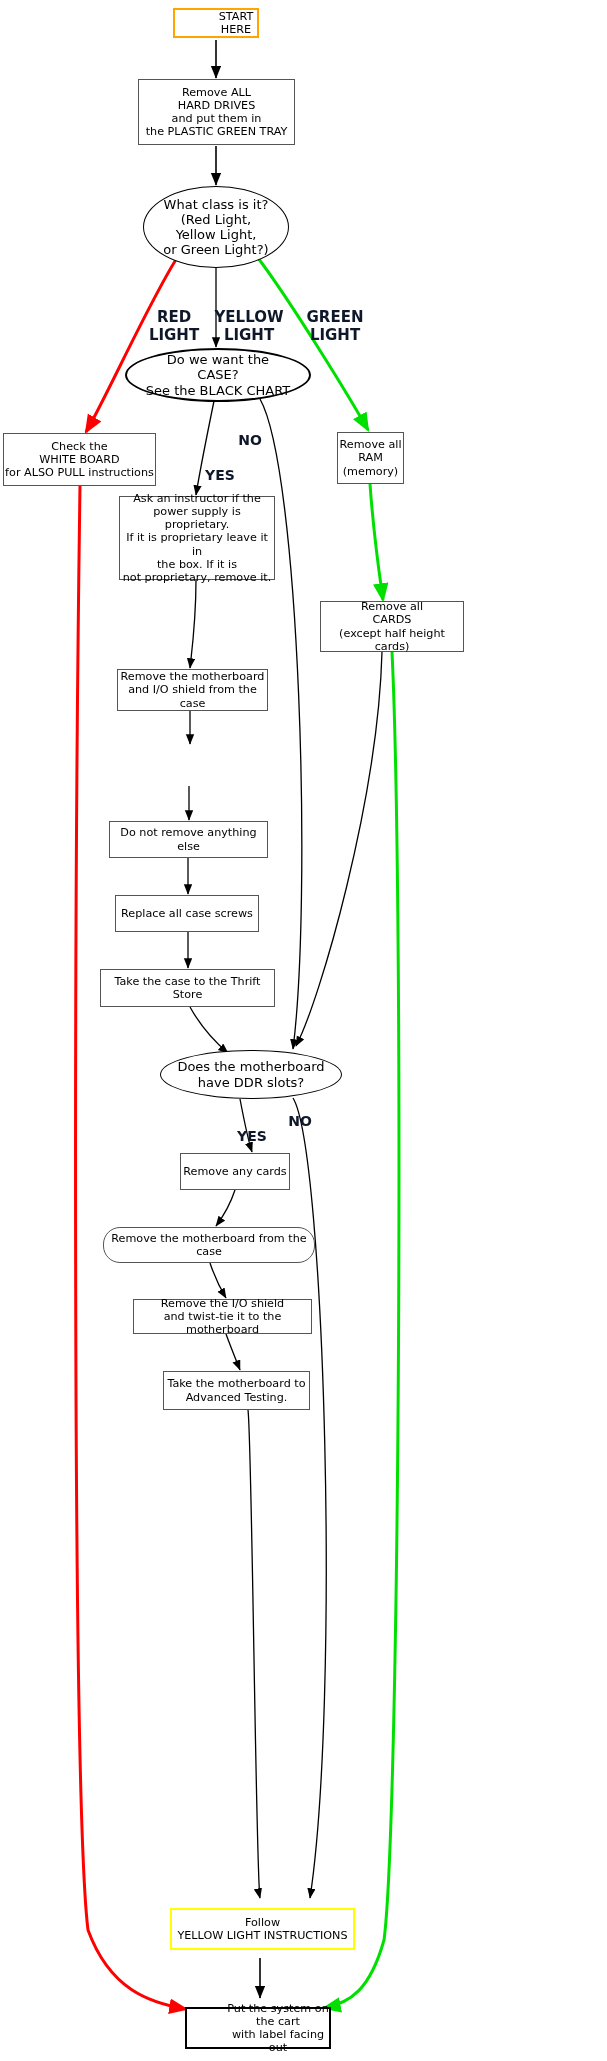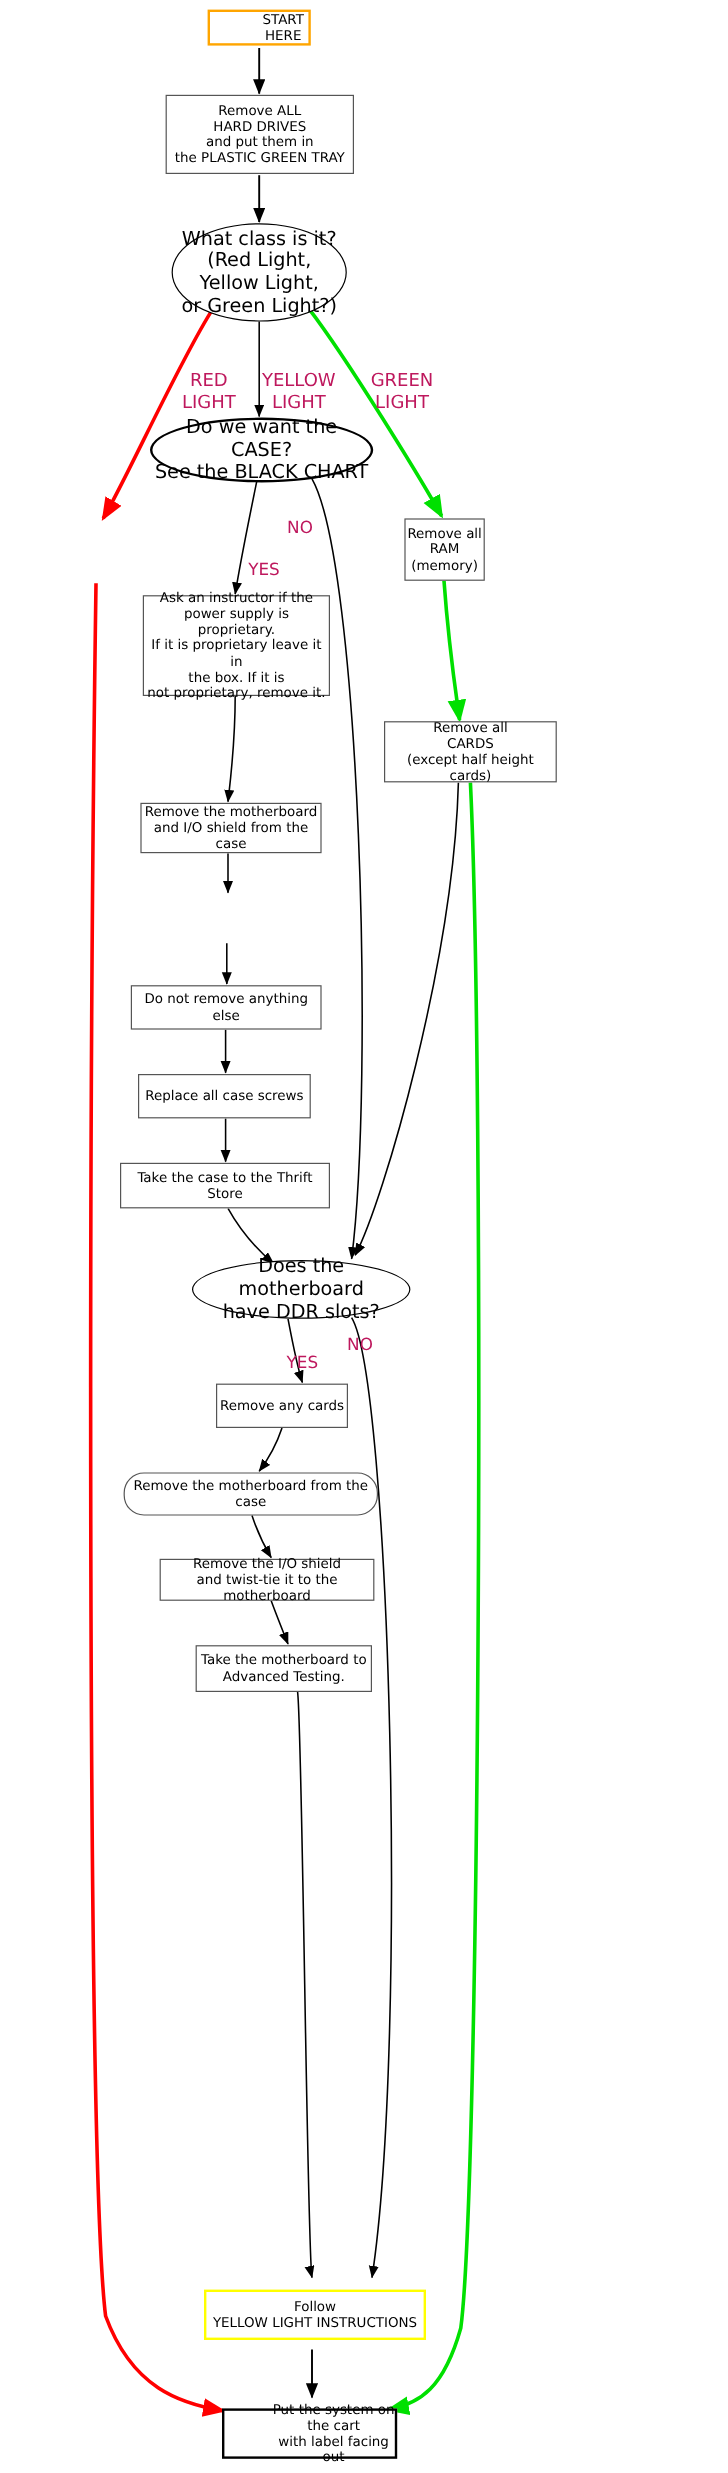--- a/index.html
+++ b/index.html
@@ -48,34 +48,35 @@
   }
   .box.orange {
     border: 2px solid #ffa500;
   }
   .box.yellow {
     border: 2px solid #ffff00;
   }
   .ellipse {
     border: 1px solid #000000;
     border-radius: 50%;
-    font-size: 16px;
+    font-size: 13px;
   }
   .ellipse.bold {
     border: 2.5px solid #000000;
   }
   .edge-label {
     position: absolute;
-    color: #be185d;
+    color: #0f172a;
     font-size: 15px;
     text-align: center;
     white-space: pre-line;
     line-height: 1.2;
     z-index: 4;
     background: transparent;
+    font-weight: bold;
   }
   .edge-label.small {
     font-size: 14px;
   }
 </style>
 </head>
 <body>
 
 <div id="canvas">
 
@@ -158,20 +159,25 @@
 Yellow Light,
 or Green Light?)</span>
   </div>
 
   <div class="node ellipse bold" style="left:125px; top:348px; width:186px; height:54px;">
     <span>Do we want the
 CASE?
 See the BLACK CHART</span>
   </div>
 
+  <div class="node box" style="left:3px; top:433px; width:153px; height:53px;">
+    <span>Check the
+WHITE BOARD
+for ALSO PULL instructions</span>
+  </div>
 
   <div class="node box" style="left:337px; top:432px; width:67px; height:52px;">
     <span>Remove all
 RAM
 (memory)</span>
   </div>
 
   <div class="node box" style="left:119px; top:496px; width:156px; height:84px;">
     <span>Ask an instructor if the
 power supply is proprietary.

